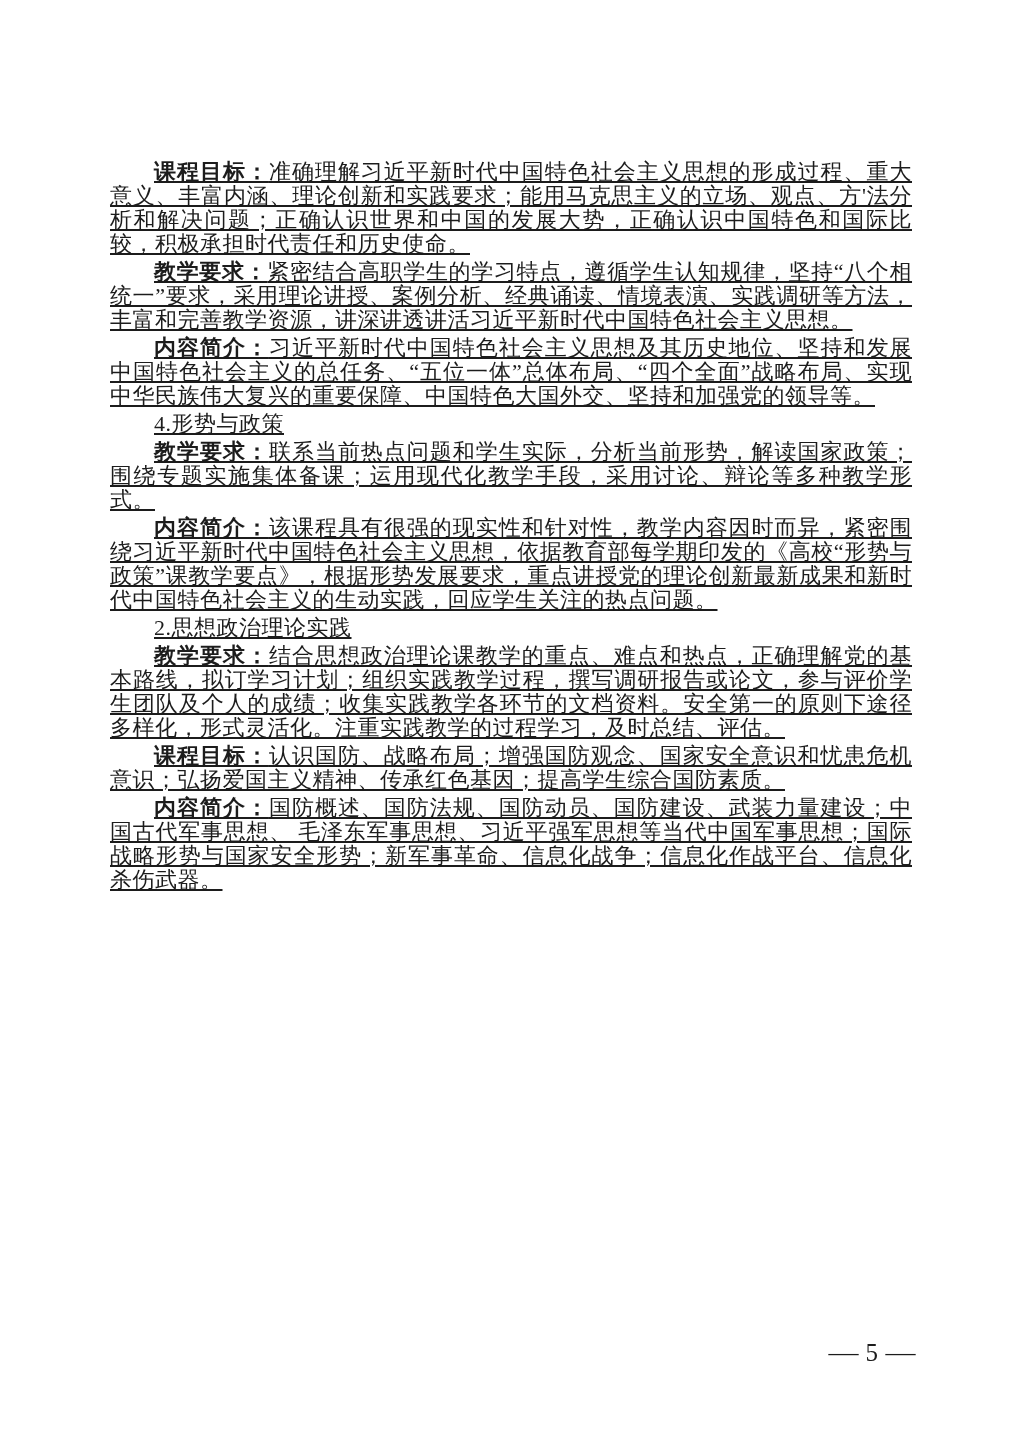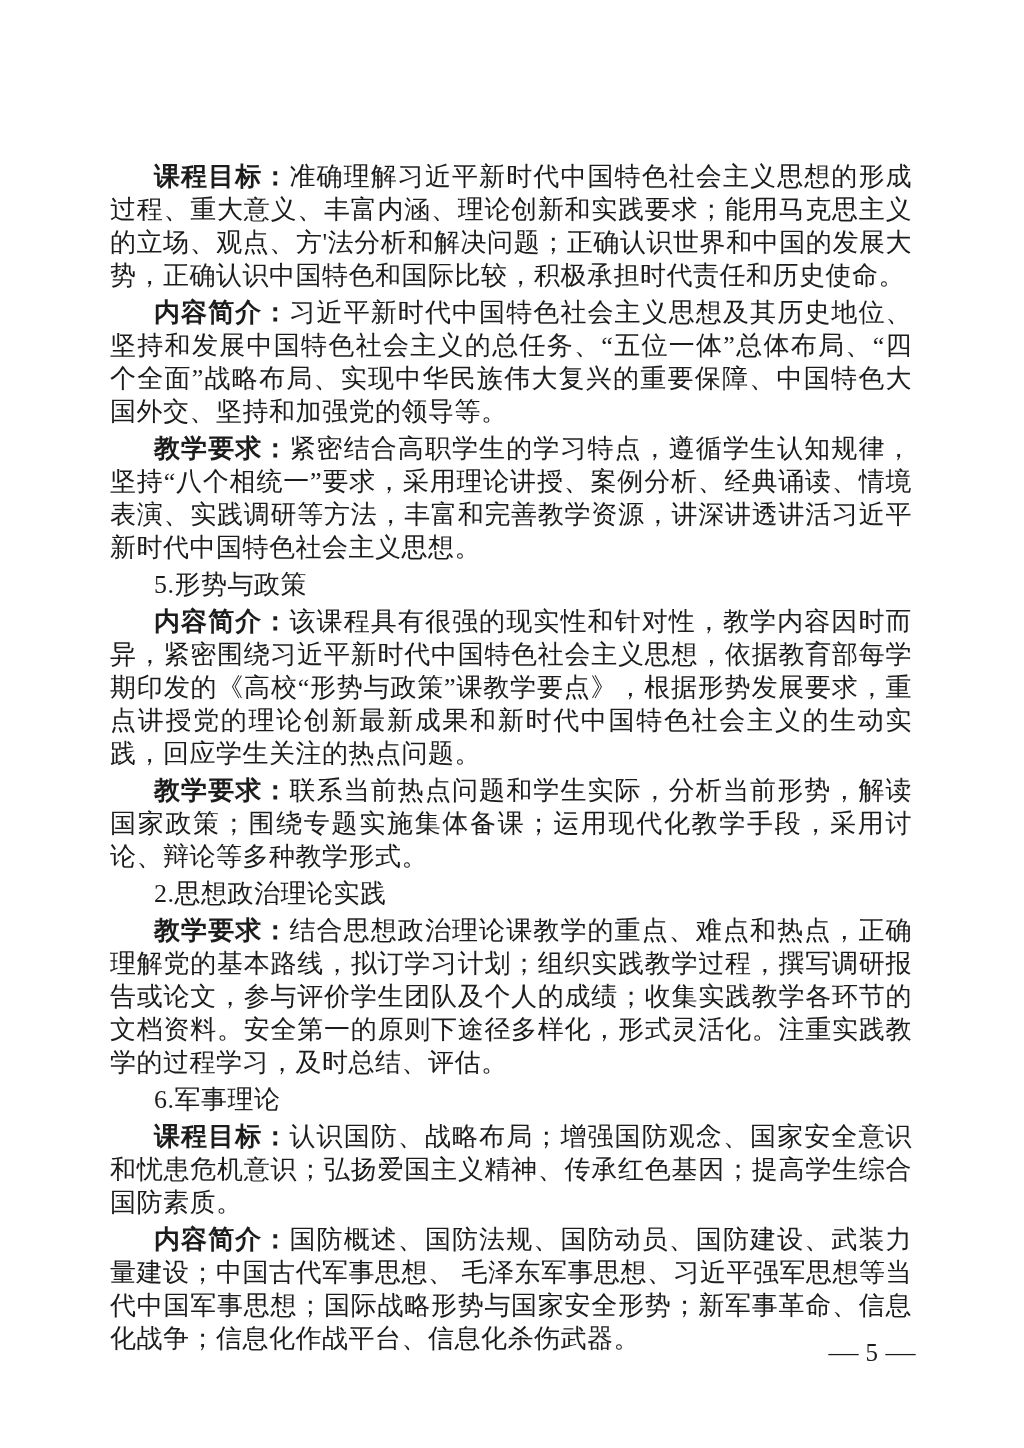--- a/index.html
+++ b/index.html
@@ -22,25 +22,26 @@
   }
   .content {
     position: absolute;
     left: 110px;
     top: 160px;
     width: 802px;
     text-align: justify;
   }
   .para, .heading {
     margin: 0 0 4px 0;
-    font-size: 26px;
-    line-height: 33px;
+    font-size: 22px;
+    line-height: 24px;
     text-indent: 44px;
     font-weight: normal;
     letter-spacing: 0.5px;
+    text-decoration: underline;
   }
   .lead {
     font-weight: bold;
   }
   .page-footer {
     position: absolute;
     top: 1338px;
     right: 111px;
     font-size: 25px;
     line-height: 30px;
@@ -56,38 +57,37 @@
 </style>
 </head>
 <body>
 
 <div class="page">
 
   <main class="content">
 
     <p class="para"><strong class="lead">课程目标：</strong><span>准确理解习近平新时代中国特色社会主义思想的形成过程、重大意义、丰富内涵、理论创新和实践要求；能用马克思主义的立场、观点、方'法分析和解决问题；正确认识世界和中国的发展大势，正确认识中国特色和国际比较，积极承担时代责任和历史使命。</span></p>
 
+    <p class="para"><strong class="lead">教学要求：</strong><span>紧密结合高职学生的学习特点，遵循学生认知规律，坚持“八个相统一”要求，采用理论讲授、案例分析、经典诵读、情境表演、实践调研等方法，丰富和完善教学资源，讲深讲透讲活习近平新时代中国特色社会主义思想。</span></p>
+
     <p class="para"><strong class="lead">内容简介：</strong><span>习近平新时代中国特色社会主义思想及其历史地位、坚持和发展中国特色社会主义的总任务、“五位一体”总体布局、“四个全面”战略布局、实现中华民族伟大复兴的重要保障、中国特色大国外交、坚持和加强党的领导等。</span></p>
 
-    <p class="para"><strong class="lead">教学要求：</strong><span>紧密结合高职学生的学习特点，遵循学生认知规律，坚持“八个相统一”要求，采用理论讲授、案例分析、经典诵读、情境表演、实践调研等方法，丰富和完善教学资源，讲深讲透讲活习近平新时代中国特色社会主义思想。</span></p>
-
-    <h3 class="heading">5.形势与政策</h3>
+    <h3 class="heading">4.形势与政策</h3>
 
 
+    <p class="para"><strong class="lead">教学要求：</strong><span>联系当前热点问题和学生实际，分析当前形势，解读国家政策；围绕专题实施集体备课；运用现代化教学手段，采用讨论、辩论等多种教学形式。</span></p>
+
     <p class="para"><strong class="lead">内容简介：</strong><span>该课程具有很强的现实性和针对性，教学内容因时而异，紧密围绕习近平新时代中国特色社会主义思想，依据教育部每学期印发的《高校“形势与政策”课教学要点》，根据形势发展要求，重点讲授党的理论创新最新成果和新时代中国特色社会主义的生动实践，回应学生关注的热点问题。</span></p>
-
-    <p class="para"><strong class="lead">教学要求：</strong><span>联系当前热点问题和学生实际，分析当前形势，解读国家政策；围绕专题实施集体备课；运用现代化教学手段，采用讨论、辩论等多种教学形式。</span></p>
 
     <h3 class="heading">2.思想政治理论实践</h3>
 
 
 
     <p class="para"><strong class="lead">教学要求：</strong><span>结合思想政治理论课教学的重点、难点和热点，正确理解党的基本路线，拟订学习计划；组织实践教学过程，撰写调研报告或论文，参与评价学生团队及个人的成绩；收集实践教学各环节的文档资料。安全第一的原则下途径多样化，形式灵活化。注重实践教学的过程学习，及时总结、评估。</span></p>
 
-    <h3 class="heading">6.军事理论</h3>
 
     <p class="para"><strong class="lead">课程目标：</strong><span>认识国防、战略布局；增强国防观念、国家安全意识和忧患危机意识；弘扬爱国主义精神、传承红色基因；提高学生综合国防素质。</span></p>
 
     <p class="para"><strong class="lead">内容简介：</strong><span>国防概述、国防法规、国防动员、国防建设、武装力量建设；中国古代军事思想、 毛泽东军事思想、习近平强军思想等当代中国军事思想；国际战略形势与国家安全形势；新军事革命、信息化战争；信息化作战平台、信息化杀伤武器。</span></p>
 
   </main>
 
   <div class="page-footer">
     <span class="dash">—</span>
     <span class="num">5</span>

